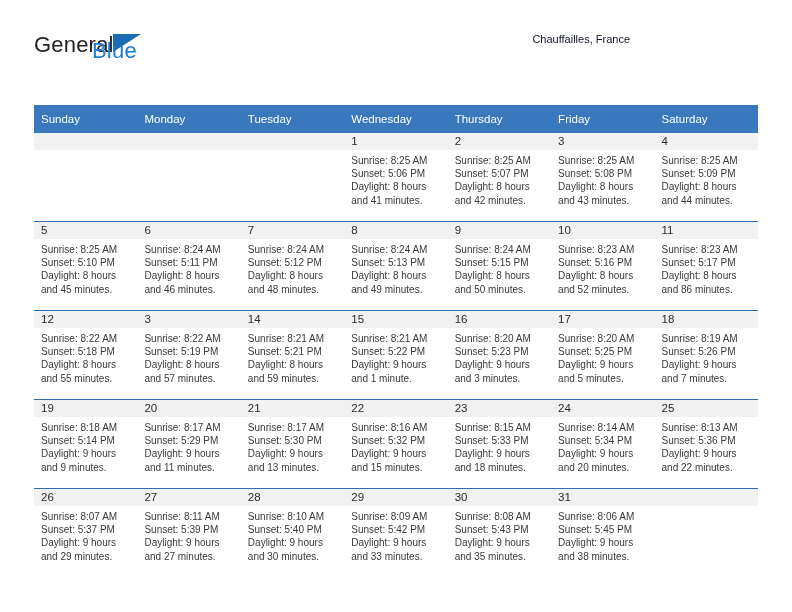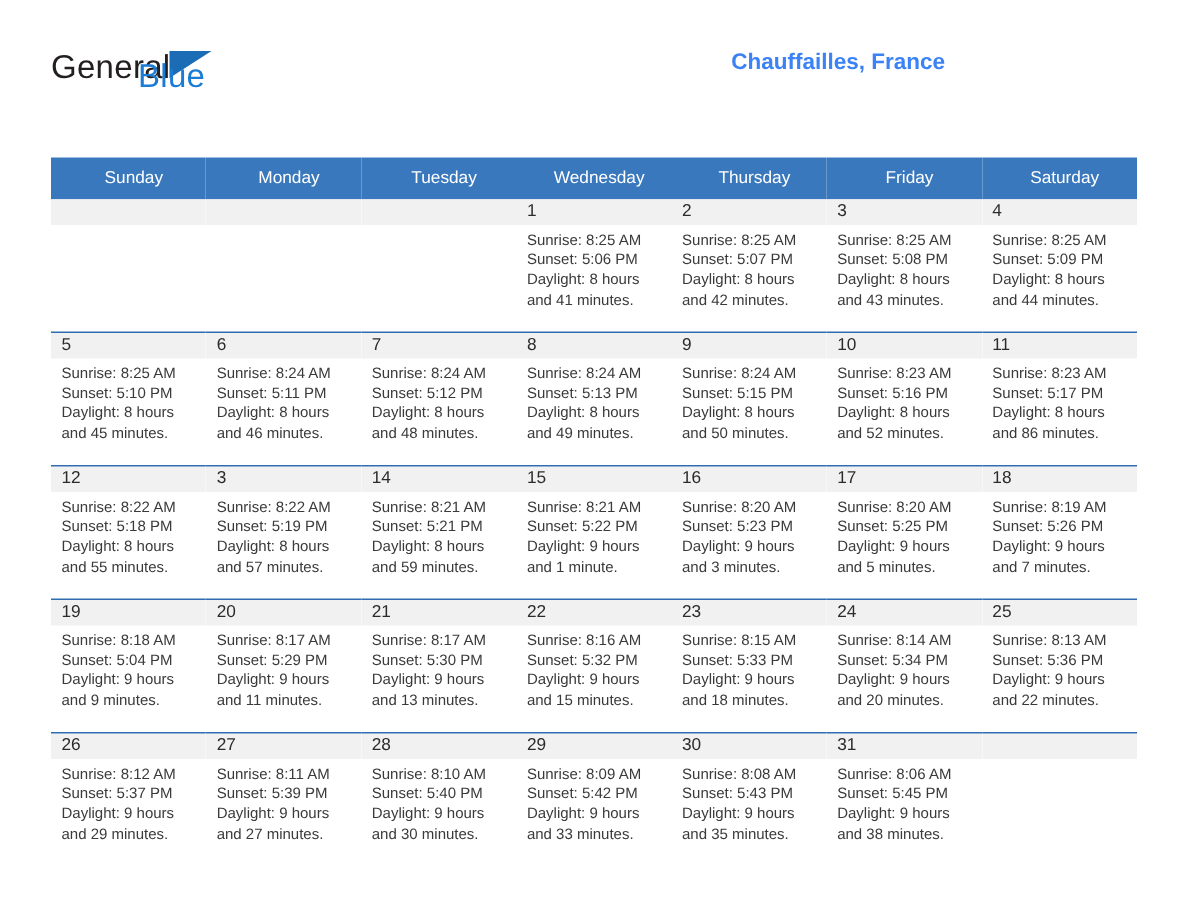--- a/index.html
+++ b/index.html
@@ -73,42 +73,41 @@
     text-align: right;
   }
   .cal-title {
     font-size: 26px;
     color: #1a1a1a;
     line-height: 1.15;
     white-space: nowrap;
   }
   .cal-subtitle {
     margin-top: 5px;
-    font-size: 15px;
-    color: #3b82f6;
+    font-size: 11px;
+    color: #0f172a;
     line-height: 1.2;
     white-space: nowrap;
-    font-weight: bold;
   }
 
   
   .calendar {
     position: absolute;
     left: 34px;
     top: 105px;
     width: 724px;
     border-collapse: collapse;
     table-layout: fixed;
   }
   .calendar th {
     background: #3a78bd;
     color: #ffffff;
     font-size: 11.5px;
     font-weight: normal;
-    text-align: center;
+    text-align: left;
     padding: 5px 0 5px 7px;
     height: 18px;
     border: none;
     margin-top: 16px;
   }
   .calendar td {
     vertical-align: top;
     padding: 0;
     border: none;
     border-top: 1px solid #2f6cb0;
@@ -375,21 +374,21 @@
               <div>Daylight: 9 hours</div>
               <div>and 7 minutes.</div>
             </div>
           </td>
         </tr>
         <tr class="week-row">
           <td>
             <div class="daynum-band">19</div>
             <div class="cell-body">
               <div>Sunrise: 8:18 AM</div>
-              <div>Sunset: 5:04 PM</div>
+              <div>Sunset: 5:14 PM</div>
               <div>Daylight: 9 hours</div>
               <div>and 9 minutes.</div>
             </div>
           </td>
           <td>
             <div class="daynum-band">20</div>
             <div class="cell-body">
               <div>Sunrise: 8:17 AM</div>
               <div>Sunset: 5:29 PM</div>
               <div>Daylight: 9 hours</div>
@@ -439,21 +438,21 @@
               <div>Sunset: 5:36 PM</div>
               <div>Daylight: 9 hours</div>
               <div>and 22 minutes.</div>
             </div>
           </td>
         </tr>
         <tr class="week-row">
           <td>
             <div class="daynum-band">26</div>
             <div class="cell-body">
-              <div>Sunrise: 8:12 AM</div>
+              <div>Sunrise: 8:07 AM</div>
               <div>Sunset: 5:37 PM</div>
               <div>Daylight: 9 hours</div>
               <div>and 29 minutes.</div>
             </div>
           </td>
           <td>
             <div class="daynum-band">27</div>
             <div class="cell-body">
               <div>Sunrise: 8:11 AM</div>
               <div>Sunset: 5:39 PM</div>

